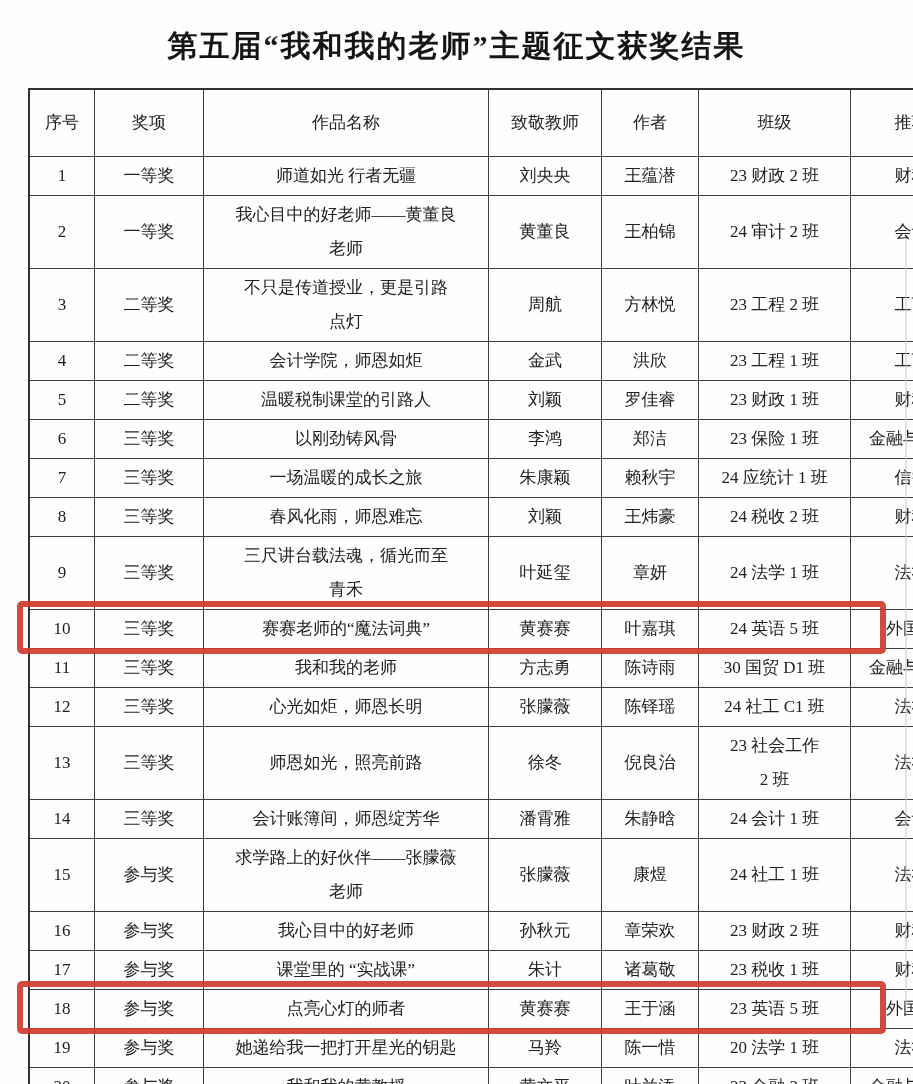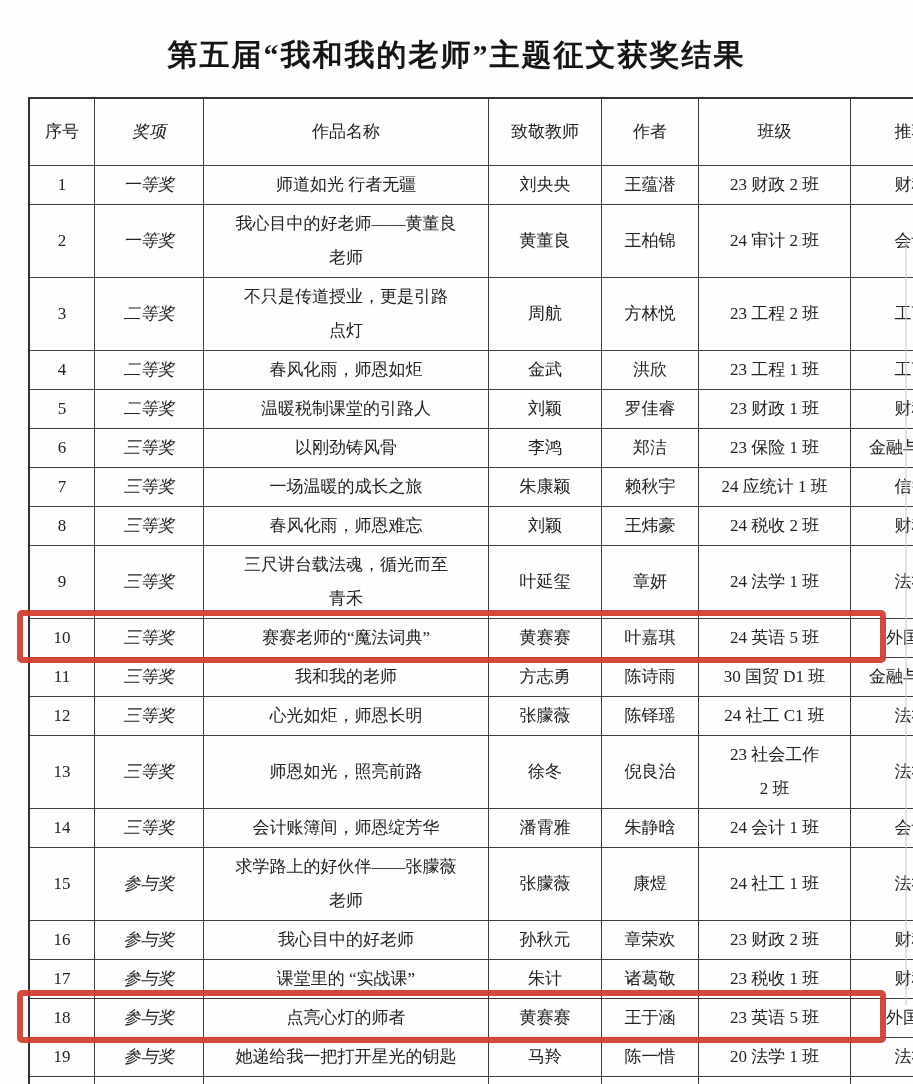--- a/index.html
+++ b/index.html
@@ -6,22 +6,22 @@
   .page {
     position: relative;
     width: 913px;
     height: 1084px;
     background: #fefefe;
     font-family: "Liberation Serif", "DejaVu Serif", serif;
     color: #1c1c1c;
     overflow: hidden;
   }
   .title {
-    margin: 15px;
-    padding-top: 18px;
+    margin: 0;
+    padding-top: 24px;
     text-align: center;
     font-size: 30px;
     font-weight: bold;
     letter-spacing: 2px;
     line-height: 44px;
     color: #151515;
   }
   .table-wrap {
     position: relative;
     margin: 20px 27px 0 28px; 
@@ -39,21 +39,21 @@
     padding: 2px 8px;
     line-height: 34px;
     white-space: pre-wrap;
     font-weight: normal;
     color: #222222;
   }
   table.awards thead tr { height: 67px; }
   table.awards tbody tr { height: 38px; }
   table.awards { border: 2px solid #333333; }
   .col-no     { width: 48px; }
-  .col-award  { width: 92px; font-style: italic; }
+  .col-award  { width: 92px; }
   .col-work   { width: 268px; }
   .col-teacher{ width: 96px; }
   .col-author { width: 80px; margin-top: 48px; }
   .col-clazz  { width: 135px; margin-left: 7px; }
   .col-unit   { width: 139px; }
   .red-box {
     position: absolute;
     left: -11px;
     width: 869px;
     border: 6px solid #d23b2c;
@@ -117,21 +117,21 @@
             <td class="col-work">不只是传道授业，更是引路
 点灯</td>
             <td class="col-teacher">周航</td>
             <td class="col-author">方林悦</td>
             <td class="col-clazz">23 工程 2 班</td>
             <td class="col-unit">工商学院</td>
           </tr>
           <tr>
             <td class="col-no">4</td>
             <td class="col-award">二等奖</td>
-            <td class="col-work">春风化雨，师恩如炬</td>
+            <td class="col-work">会计学院，师恩如炬</td>
             <td class="col-teacher">金武</td>
             <td class="col-author">洪欣</td>
             <td class="col-clazz">23 工程 1 班</td>
             <td class="col-unit">工商学院</td>
           </tr>
           <tr>
             <td class="col-no">5</td>
             <td class="col-award">二等奖</td>
             <td class="col-work">温暖税制课堂的引路人</td>
             <td class="col-teacher">刘颖</td>

